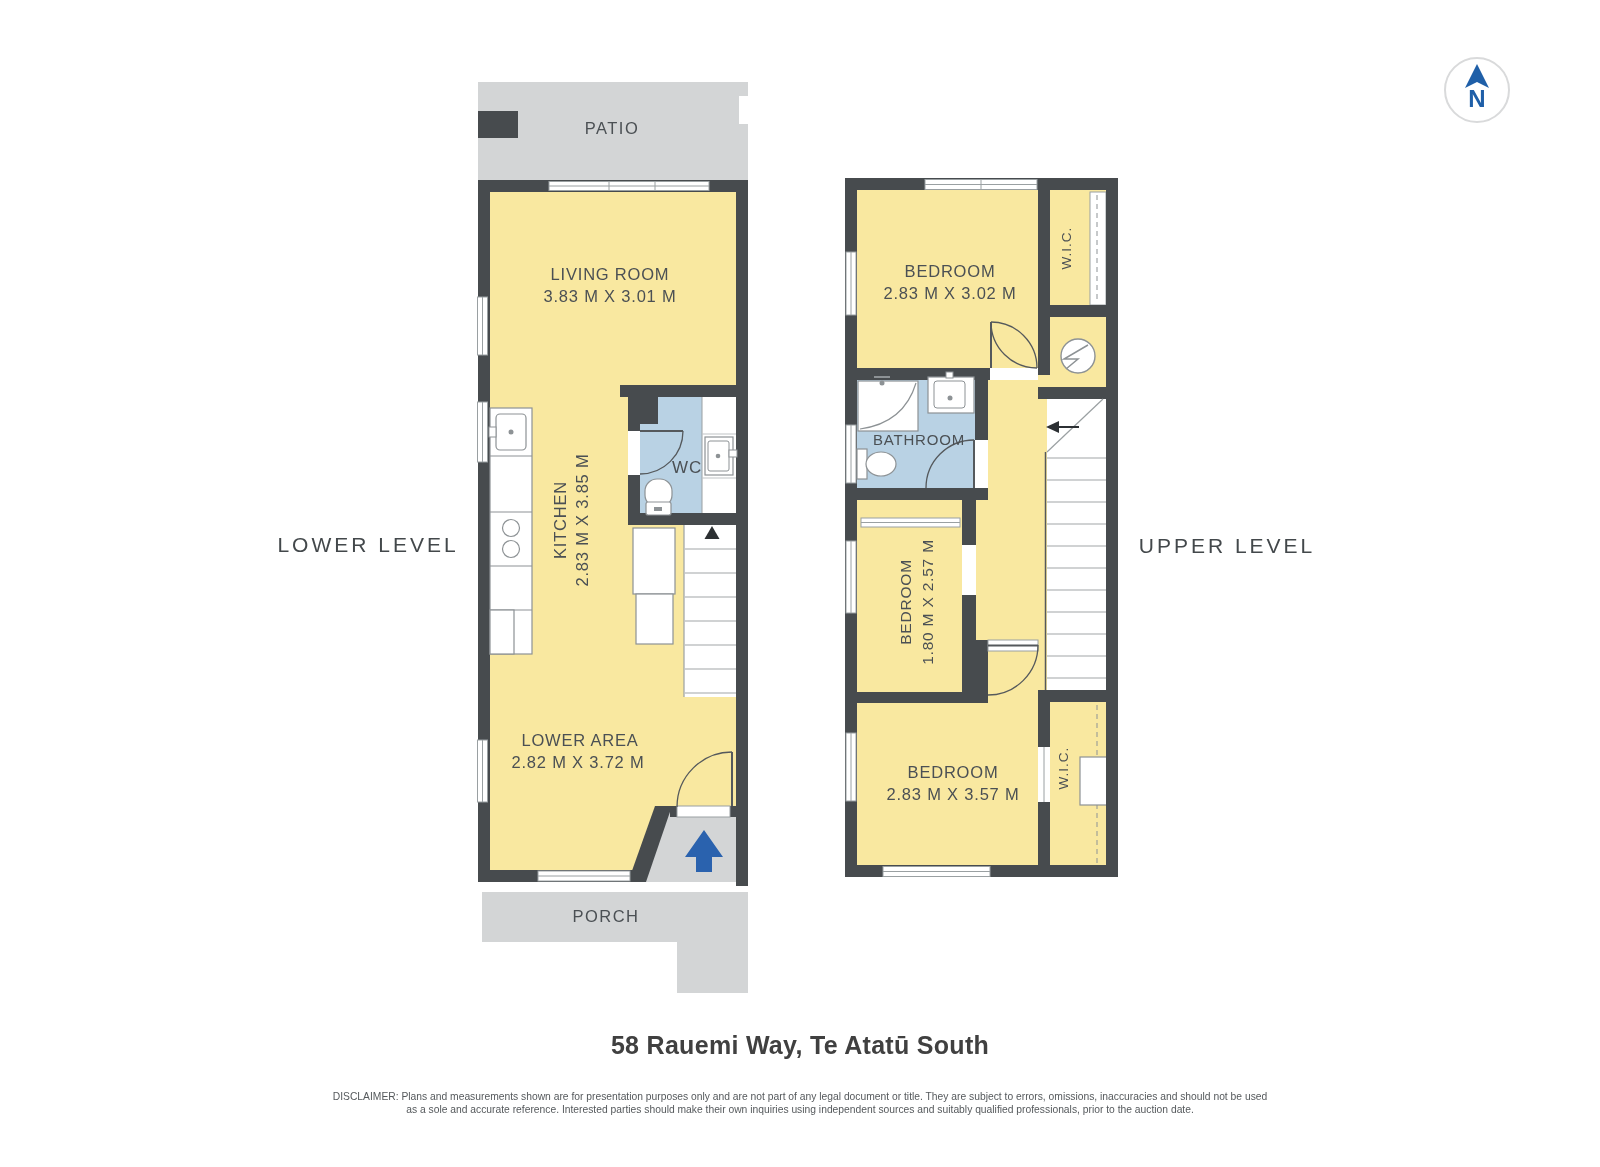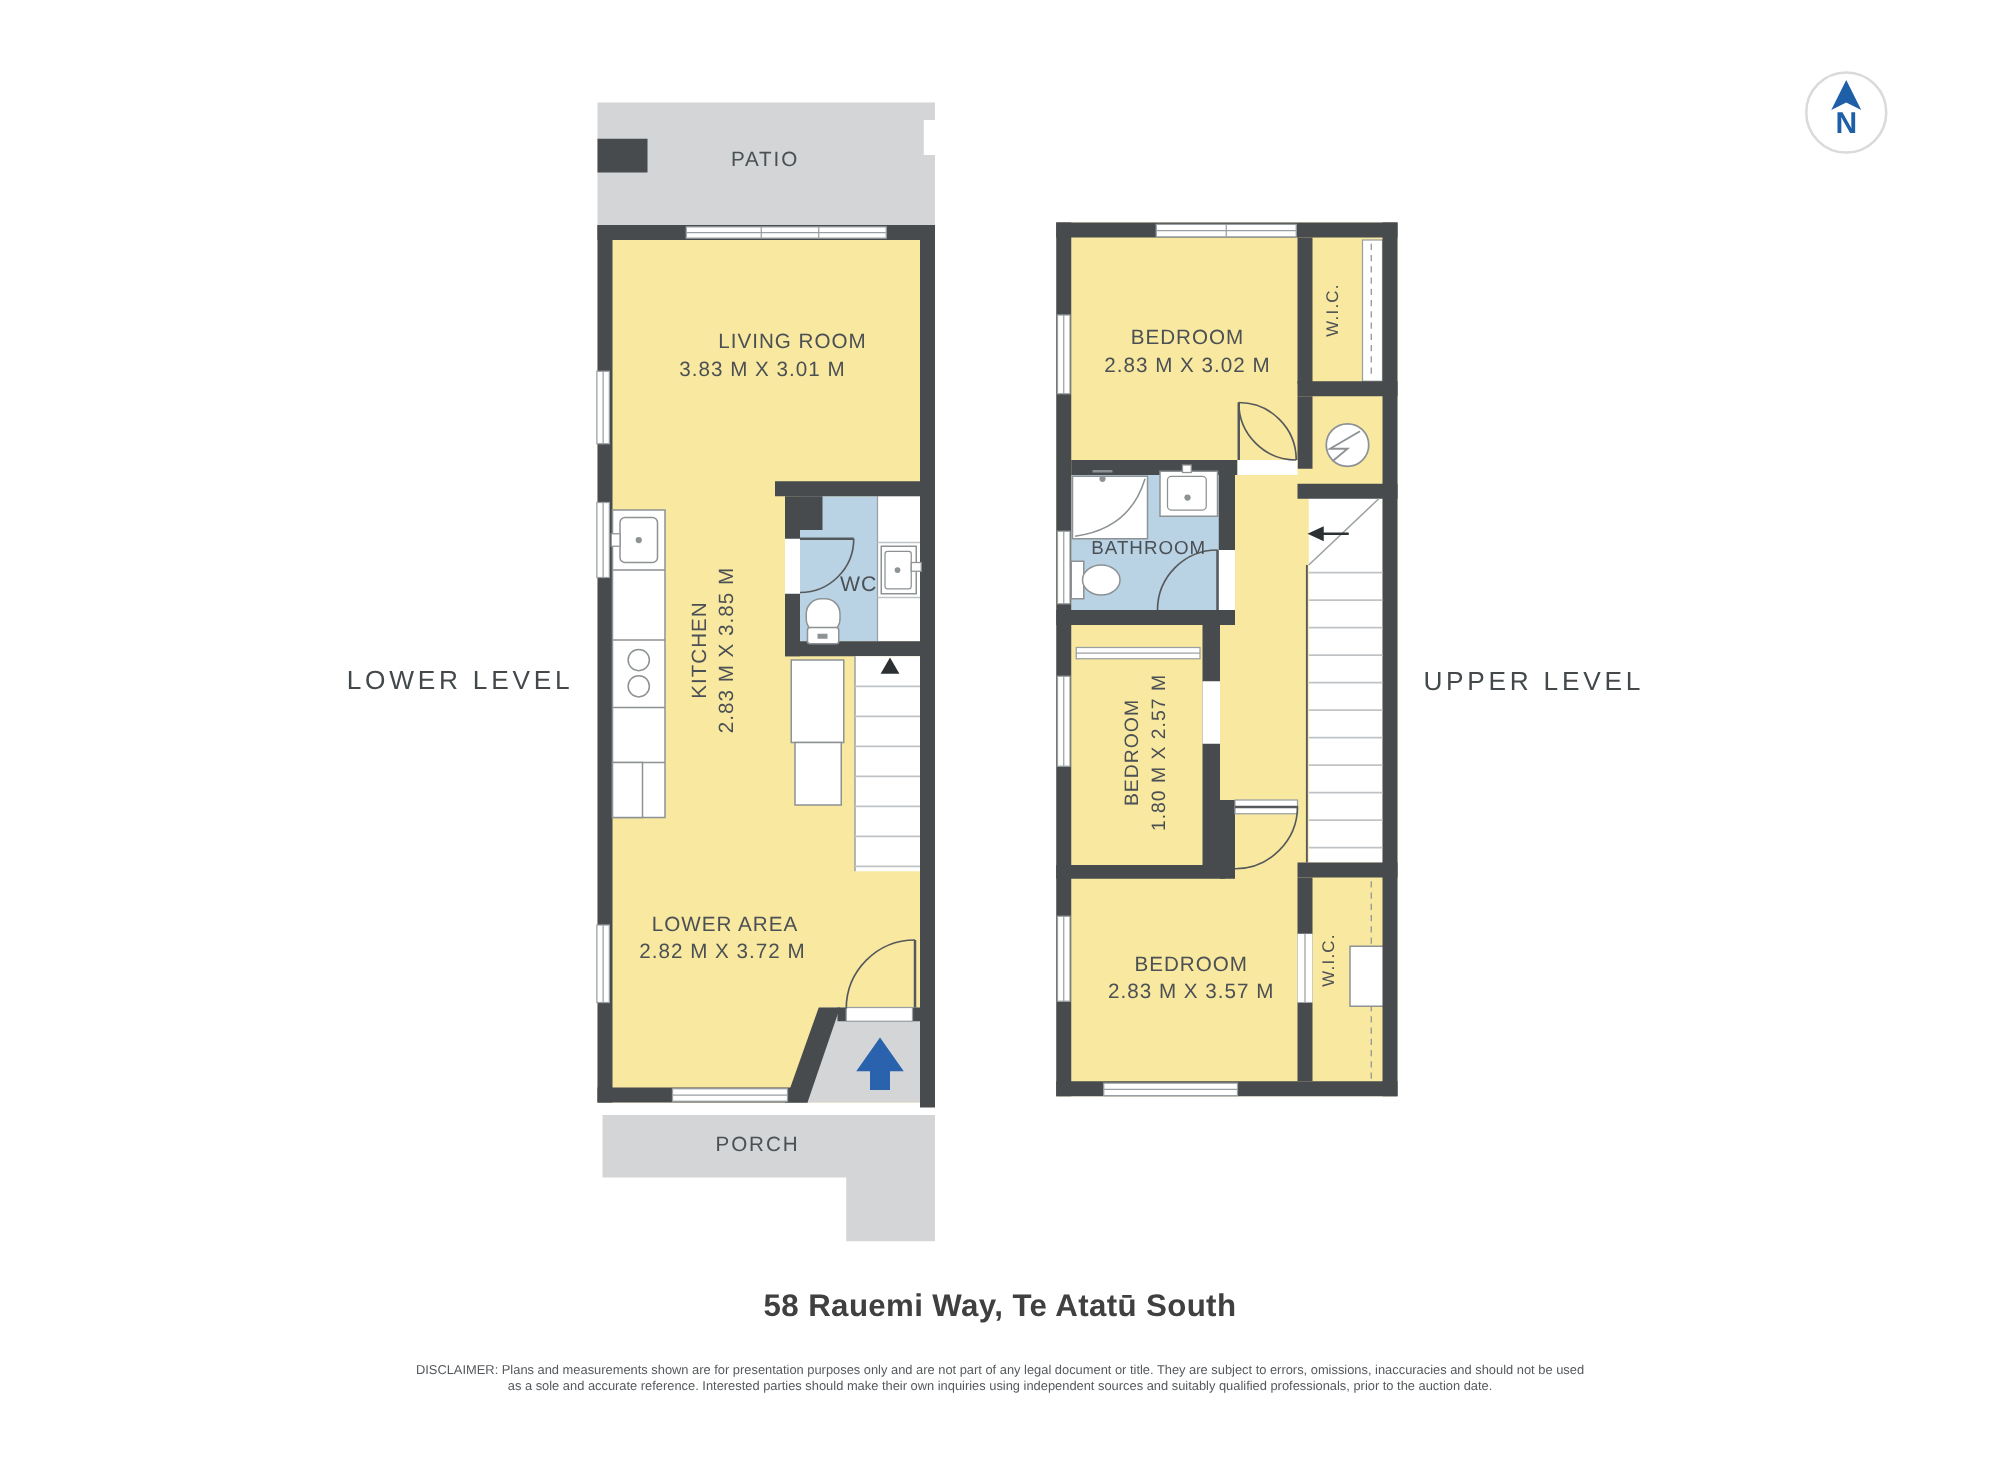--- a/index.html
+++ b/index.html
@@ -279,21 +279,21 @@
       <rect x="861" y="518" width="99" height="9" fill="#ffffff" stroke="#9aa0a2" stroke-width="1"></rect>
       <line x1="861" y1="522.5" x2="960" y2="522.5" stroke="#9aa0a2" stroke-width="1"></line>
     </g>
   </g>
 </svg>
 
 <div class="level-lbl" style="left:368px;top:545px;">LOWER LEVEL</div>
 <div class="level-lbl" style="left:1227px;top:546px;">UPPER LEVEL</div>
 
 <div class="lbl" style="left:612px;top:128px;letter-spacing:1.5px;">PATIO</div>
-<div class="lbl" style="left:610px;top:274px;margin-left:24px;">LIVING ROOM</div>
+<div class="lbl" style="left:610px;top:274px;">LIVING ROOM</div>
 <div class="lbl" style="left:610px;top:296px;">3.83 M X 3.01 M</div>
 <div class="lbl rot" style="left:560px;top:520px;">KITCHEN</div>
 <div class="lbl rot" style="left:582px;top:520px;">2.83 M X 3.85 M</div>
 <div class="lbl wc" style="left:687px;top:468px;">WC</div>
 <div class="lbl" style="left:580px;top:740px;">LOWER AREA</div>
 <div class="lbl" style="left:578px;top:762px;">2.82 M X 3.72 M</div>
 <div class="lbl" style="left:606px;top:916px;letter-spacing:1.5px;">PORCH</div>
 
 <div class="lbl" style="left:950px;top:271px;">BEDROOM</div>
 <div class="lbl" style="left:950px;top:293px;">2.83 M X 3.02 M</div>

